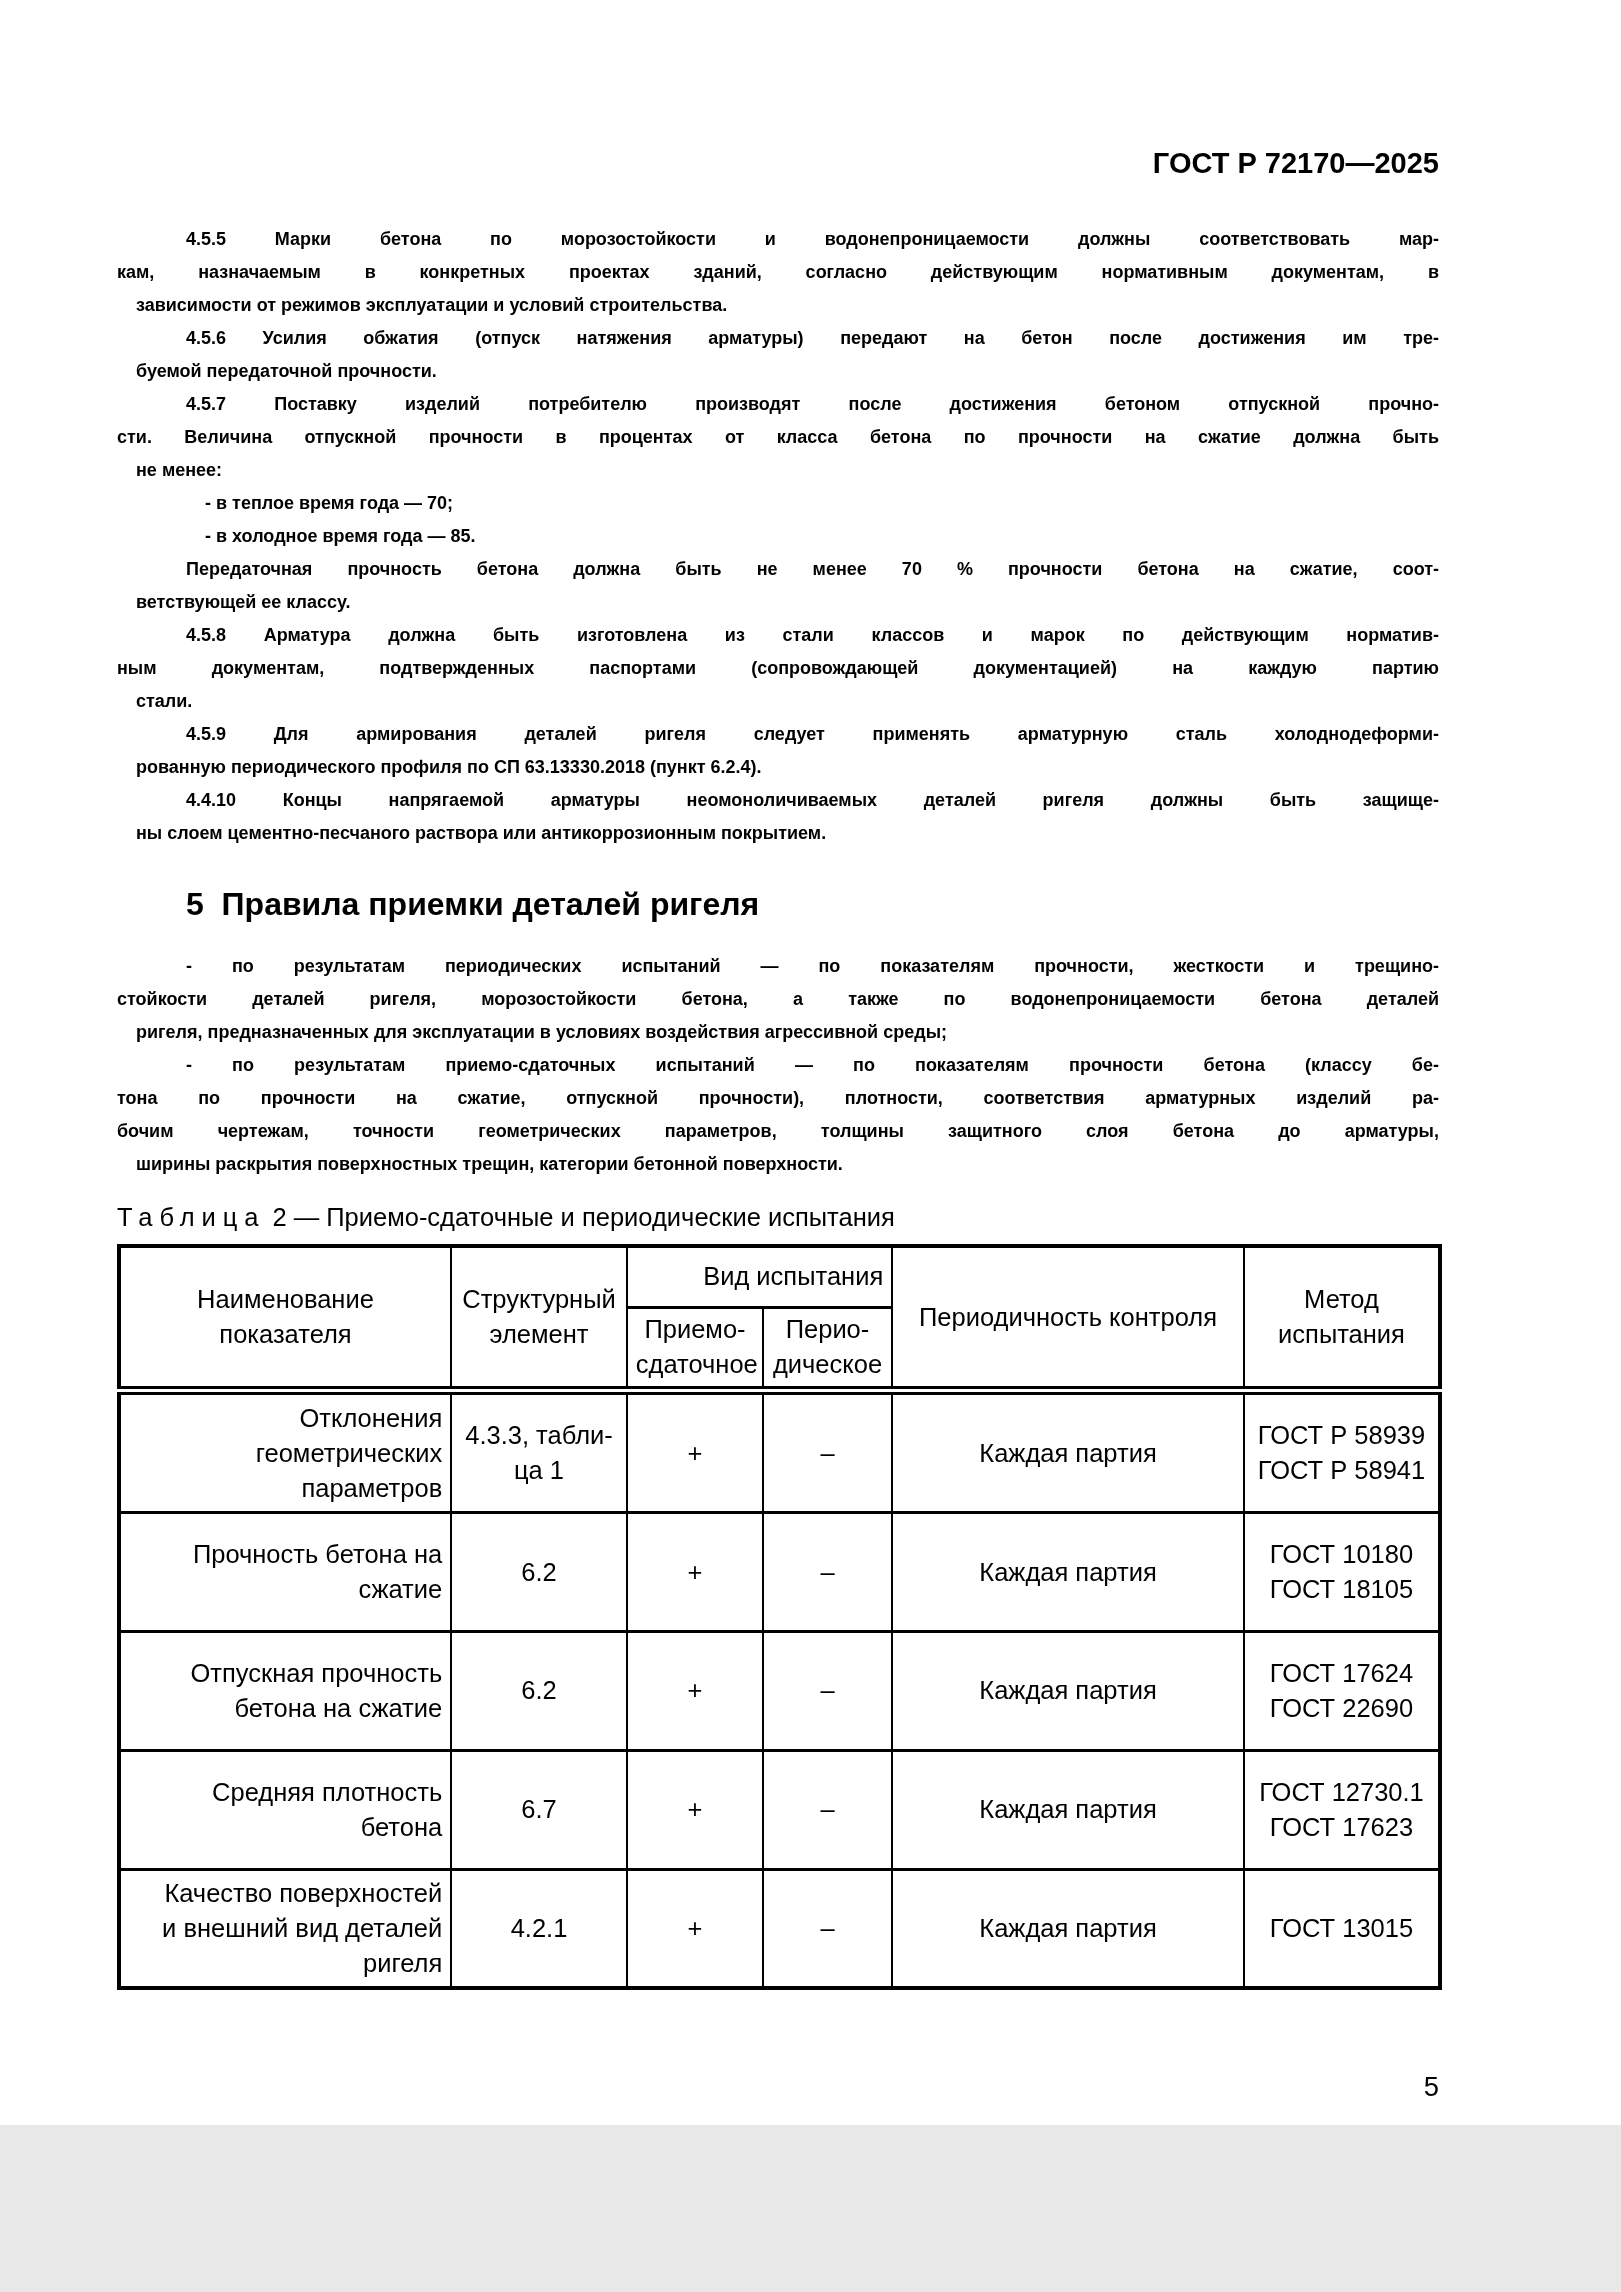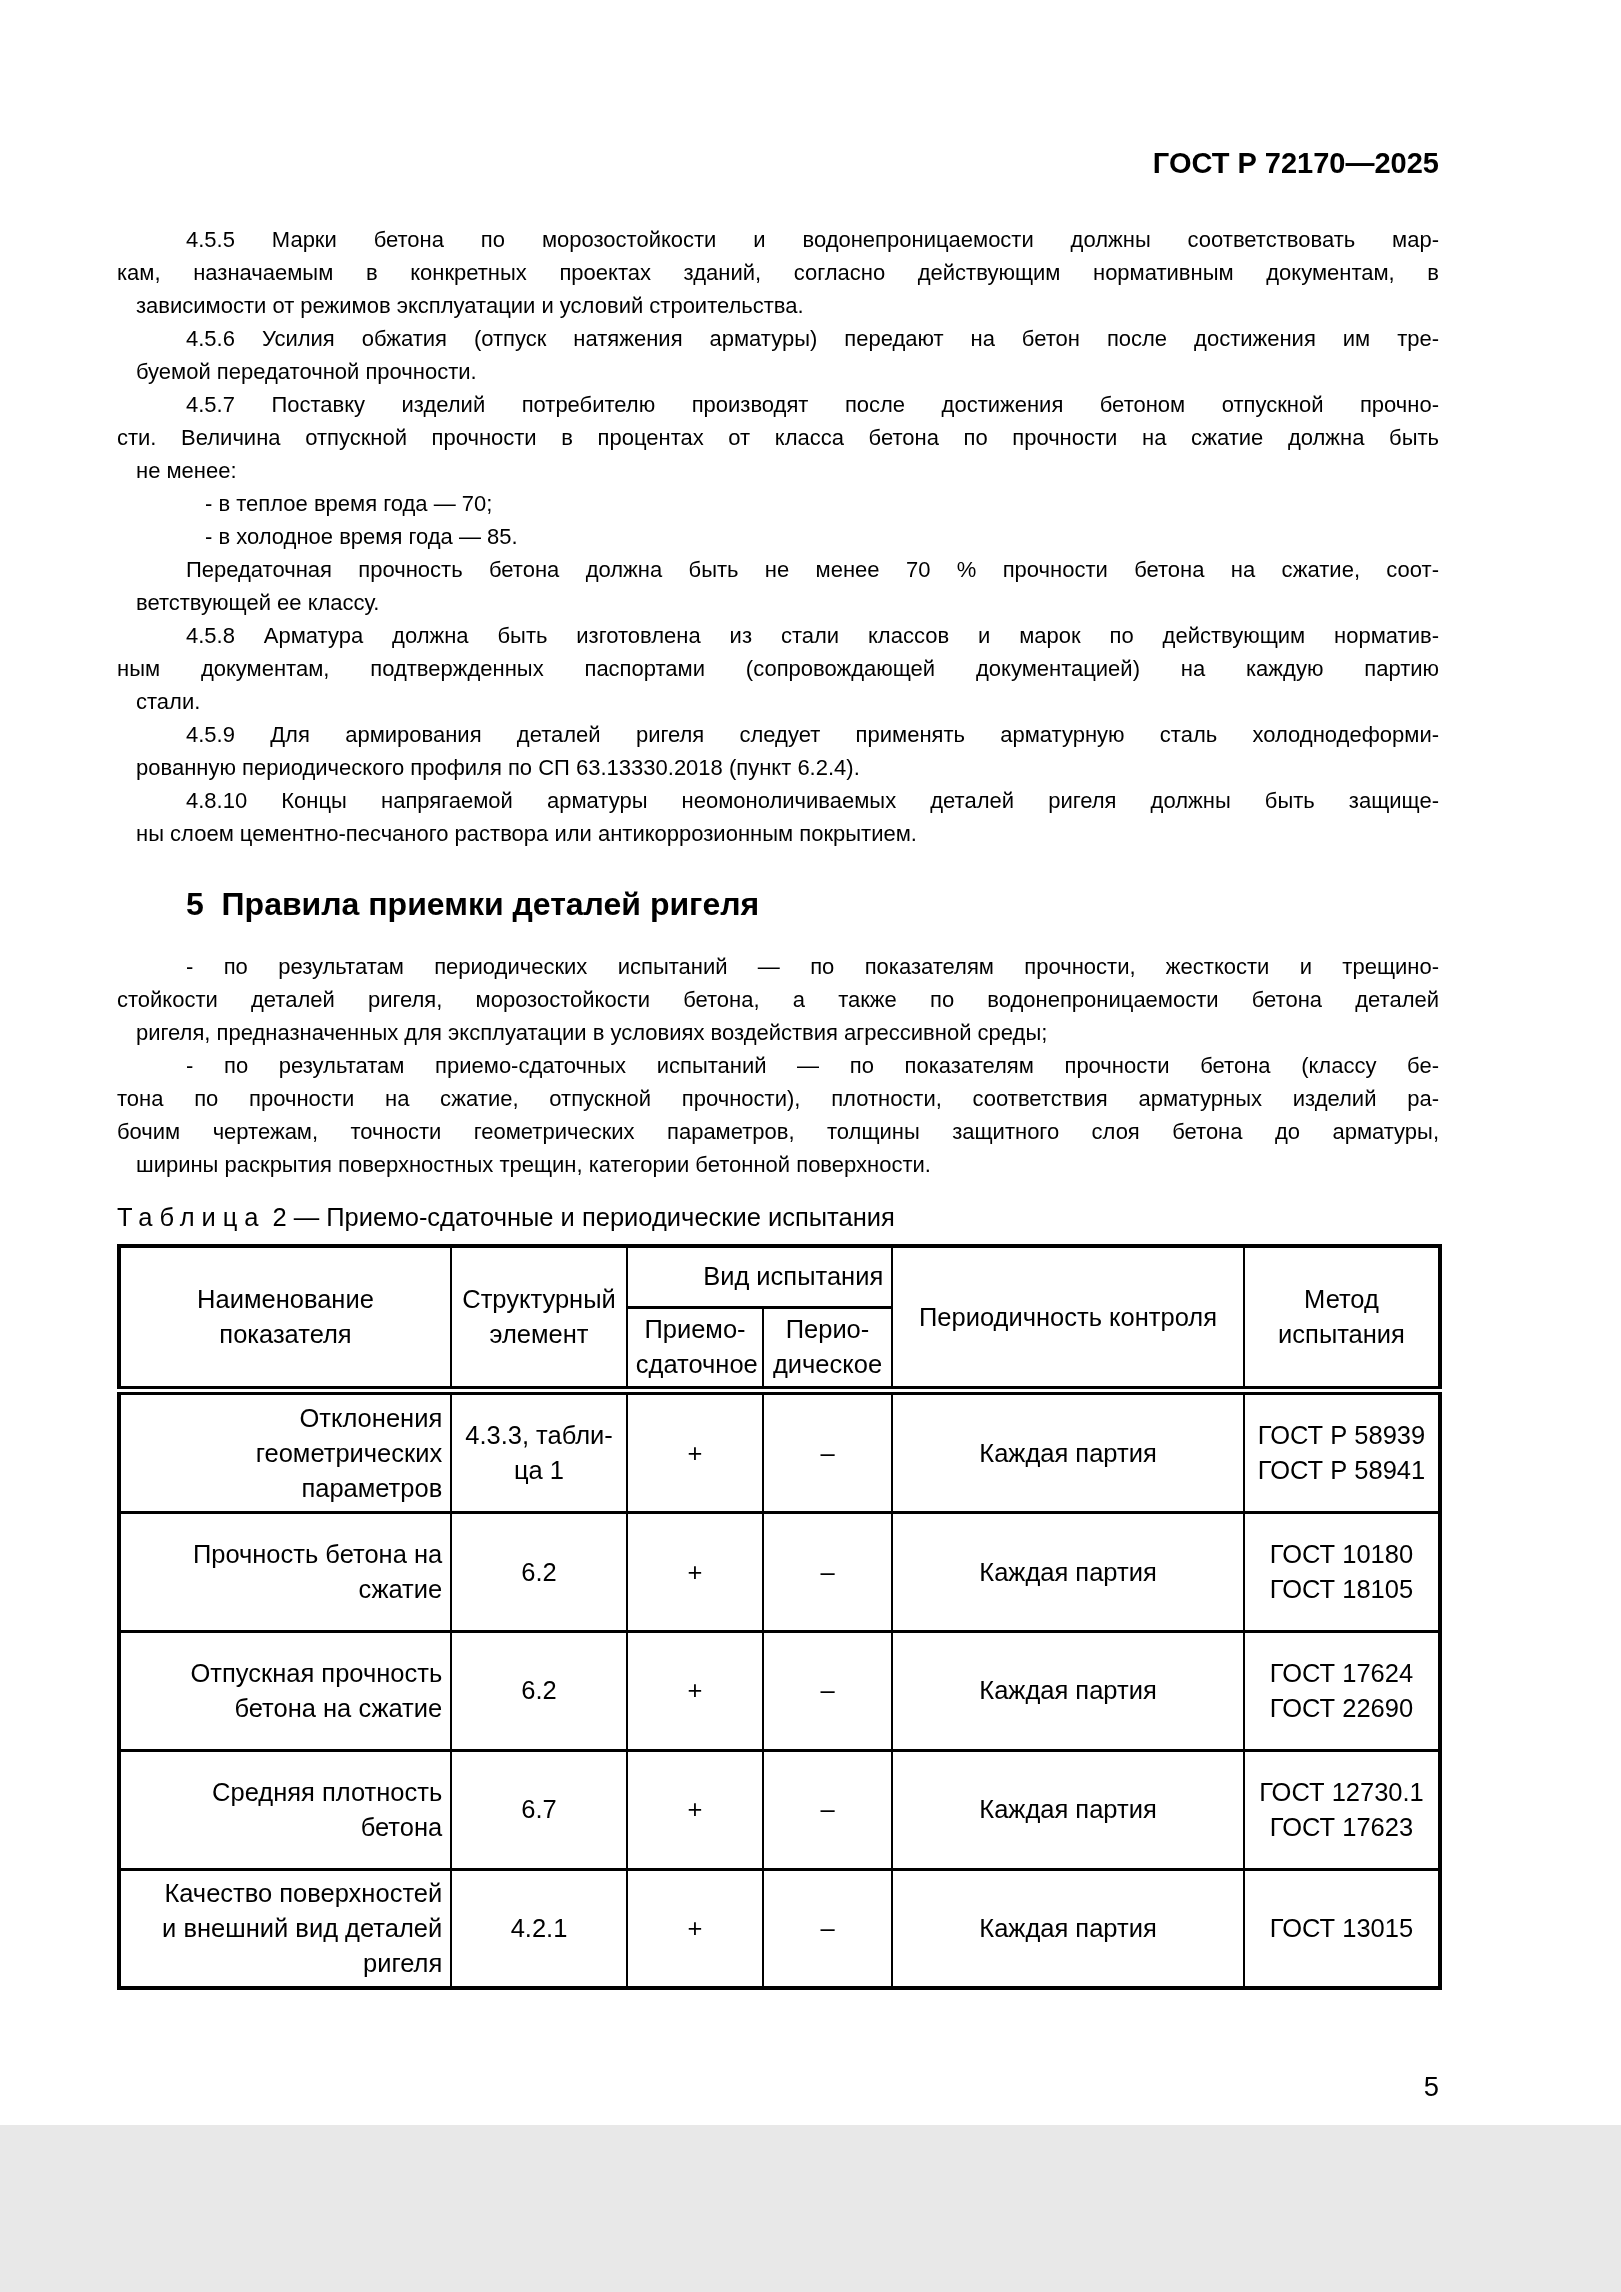--- a/index.html
+++ b/index.html
@@ -29,26 +29,27 @@
   }
   
   .text-flow {
     position: absolute;
     left: 117px;
     top: 223px;
     width: 1322px;
   }
   .paragraph { margin: 0; }
   .line {
-    font-size: 22px;
+    font-size: 18px;
     height: 33px;
     line-height: 33px;
     overflow: hidden;
     text-align: justify;
     text-align-last: justify;
+    font-weight: bold;
   }
   .line.indent { padding-left: 69px; }
   .line.last {
     text-align: left;
     text-align-last: auto;
     margin-left: 19px;
   }
   .section-heading {
     font-size: 32px;
     font-weight: bold;
@@ -144,21 +145,21 @@
       <div class="paragraph">
         <div class="line indent">4.5.8 Арматура должна быть изготовлена из стали классов и марок по действующим норматив-</div>
         <div class="line">ным документам, подтвержденных паспортами (сопровождающей документацией) на каждую партию</div>
         <div class="line last">стали.</div>
       </div>
       <div class="paragraph">
         <div class="line indent">4.5.9 Для армирования деталей ригеля следует применять арматурную сталь холоднодеформи-</div>
         <div class="line last">рованную периодического профиля по СП 63.13330.2018 (пункт 6.2.4).</div>
       </div>
       <div class="paragraph">
-        <div class="line indent">4.8.10 Концы напрягаемой арматуры неомоноличиваемых деталей ригеля должны быть защище-</div>
+        <div class="line indent">4.4.10 Концы напрягаемой арматуры неомоноличиваемых деталей ригеля должны быть защище-</div>
         <div class="line last">ны слоем цементно-песчаного раствора или антикоррозионным покрытием.</div>
       </div>
       <div class="section-heading">5  Правила приемки деталей ригеля</div>
       <div class="paragraph">
         <div class="line indent">- по результатам периодических испытаний — по показателям прочности, жесткости и трещино-</div>
         <div class="line">стойкости деталей ригеля, морозостойкости бетона, а также по водонепроницаемости бетона деталей</div>
         <div class="line last">ригеля, предназначенных для эксплуатации в условиях воздействия агрессивной среды;</div>
       </div>
       <div class="paragraph">
         <div class="line indent">- по результатам приемо-сдаточных испытаний — по показателям прочности бетона (классу бе-</div>

